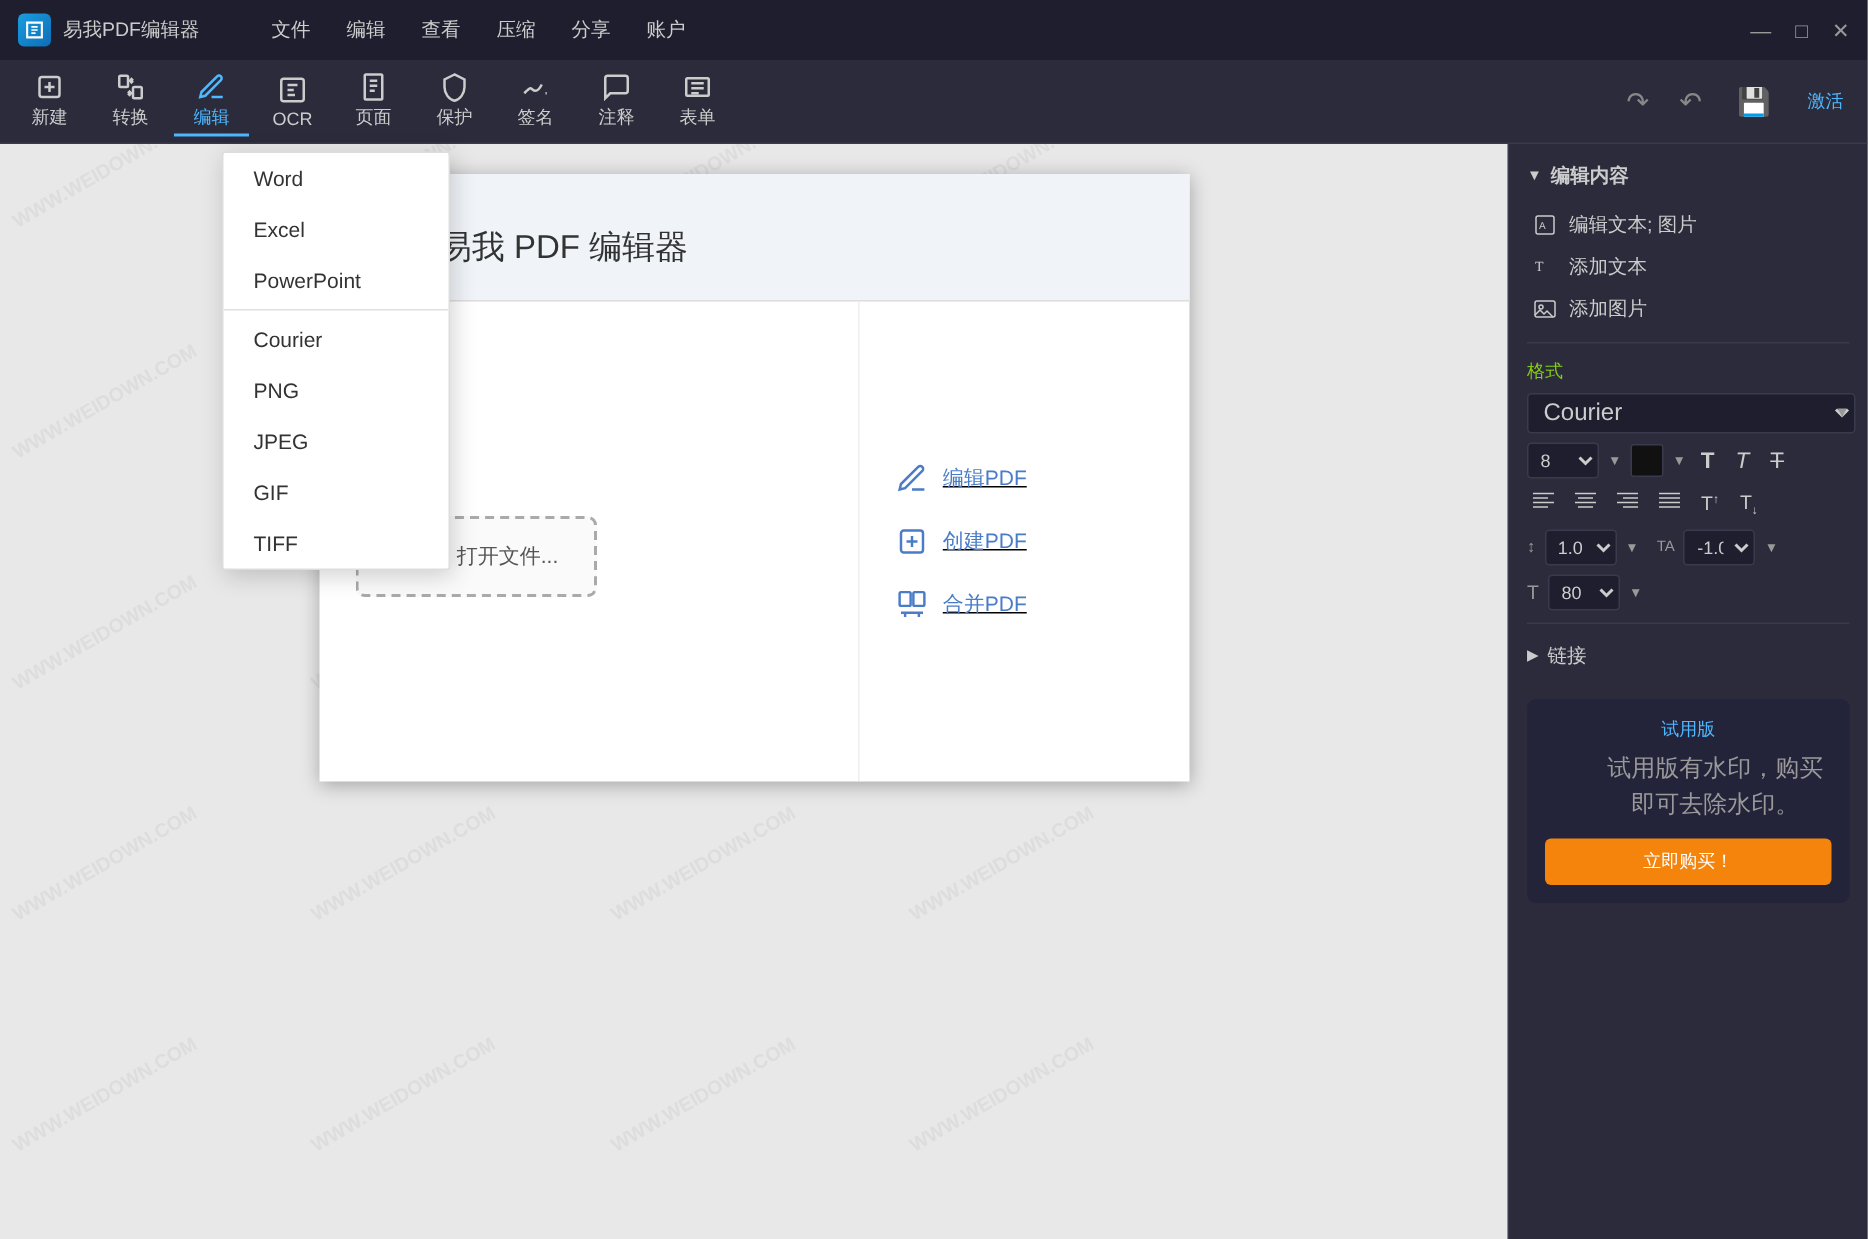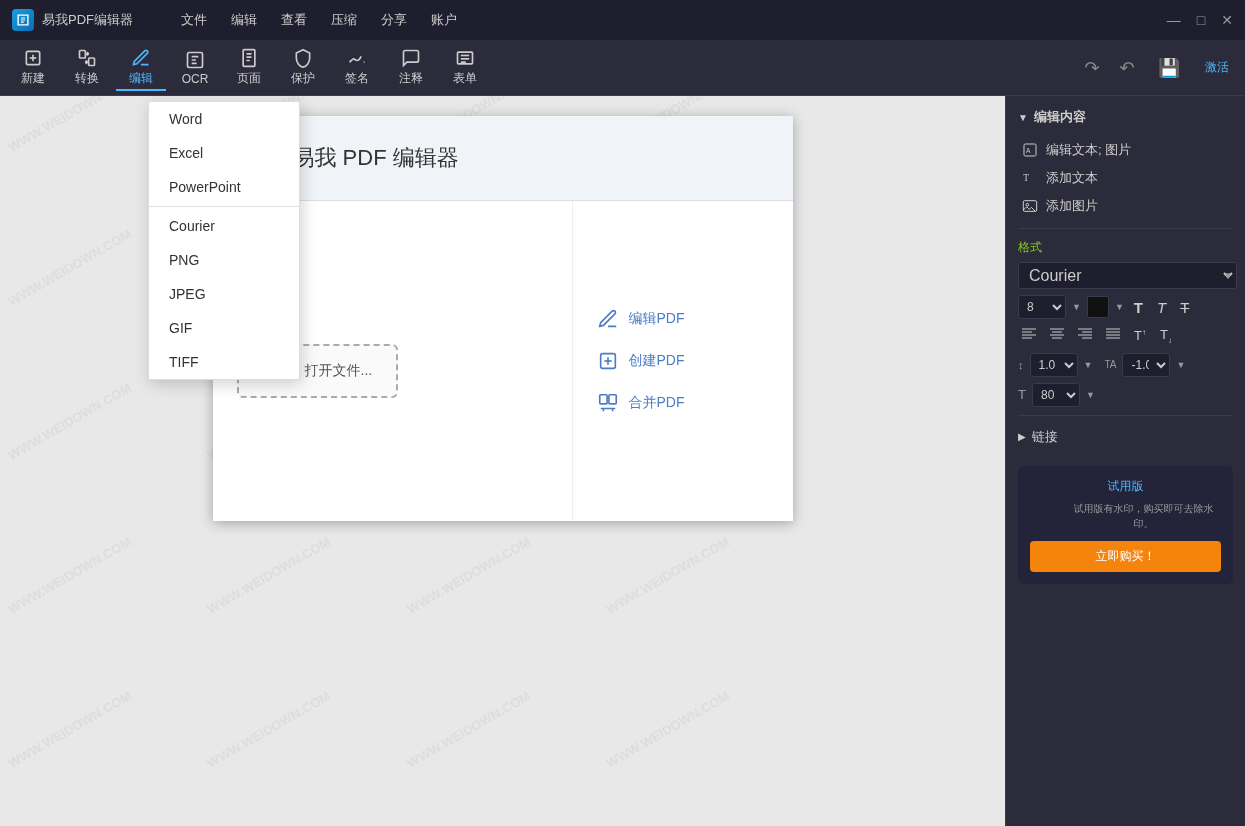--- a/index.html
+++ b/index.html
@@ -91,21 +91,21 @@
       position: absolute;
       top: 20px; left: 50%; transform: translateX(-50%);
       width: 580px;
       background: white;
       box-shadow: 0 2px 12px rgba(0,0,0,0.3);
     }
     .pdf-header {
       background: #f0f4f8;
       padding: 20px 24px;
       border-bottom: 1px solid #ddd;
-      display: flex; align-items: center; gap: 12px;
+      display: flex; align-items: flex-end; gap: 12px;
     }
     .pdf-logo-box {
       width: 44px; height: 44px;
       background: linear-gradient(135deg, #1a9de0, #0e6db5);
       border-radius: 8px;
       display: flex; align-items: center; justify-content: center;
     }
     .pdf-logo-box svg { width: 28px; height: 28px; fill: white; }
     .pdf-title { font-size: 22px; color: #333; font-weight: 500; }
     .pdf-body {
@@ -123,21 +123,21 @@
       border: 2px dashed #aaa;
       padding: 14px 24px;
       border-radius: 6px;
       display: flex; align-items: center; gap: 20px;
       color: #555; cursor: pointer; font-size: 14px;
       background: #fafafa;
     }
     .pdf-right {
       width: 220px;
       display: flex; flex-direction: column; align-items: flex-start; justify-content: center;
-      padding: 20px 24px; gap: 20px;
+      padding: 20px 24px; gap: 20px; text-decoration: underline;
     }
     .pdf-action {
       display: flex; align-items: center; gap: 10px;
       color: #4a7cc7; font-size: 14px; cursor: pointer;
     }
     .pdf-action svg { width: 22px; height: 22px; }
 
     
     .right-panel {
       width: 240px;
@@ -185,21 +185,21 @@
 
     
     .trial-box {
       background: #23233a;
       border-radius: 6px;
       padding: 12px;
       margin-top: 16px;
       text-align: center;
     }
     .trial-title { color: #4db8ff; font-size: 12px; margin-bottom: 6px; }
-    .trial-desc { color: #999; font-size: 10px; line-height: 1.5; margin-bottom: 10px; margin-left: 36px; }
+    .trial-desc { color: #999; font-size: 16px; line-height: 1.5; margin-bottom: 10px; margin-left: 36px; }
     .trial-btn {
       background: #f5840c;
       color: white; border: none; border-radius: 4px;
       padding: 7px 20px; font-size: 12px; cursor: pointer; width: 100%;
     }
 
     
     .dropdown-menu {
       position: absolute;
       top: 101px; left: 148px;

